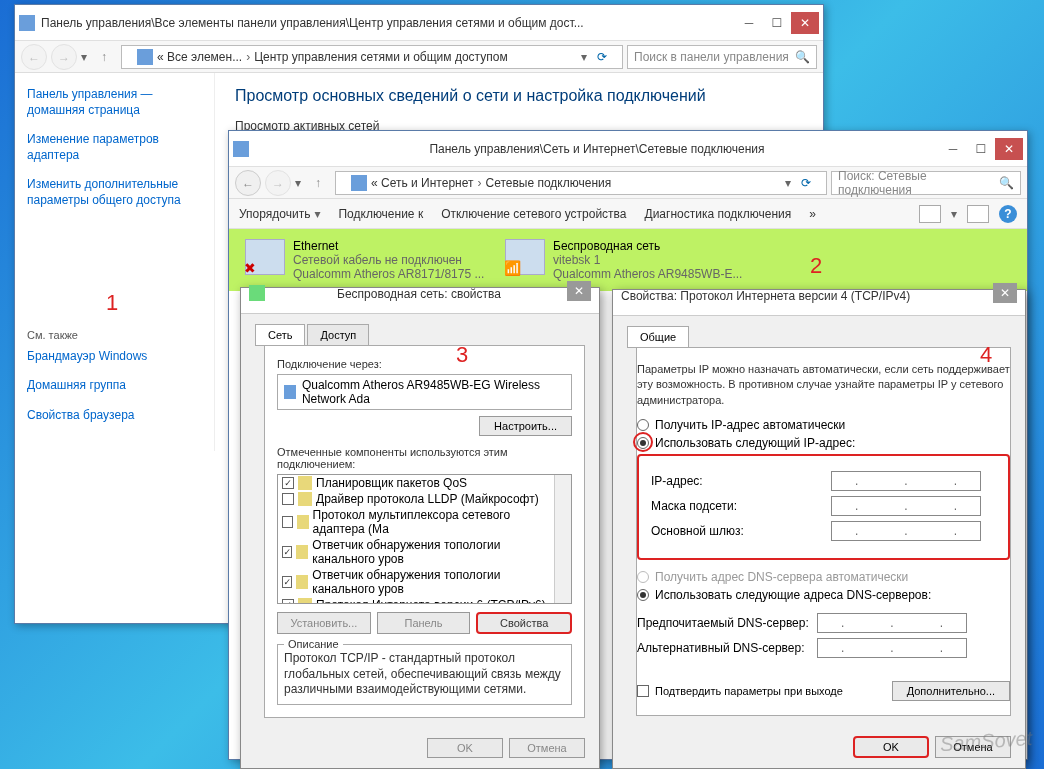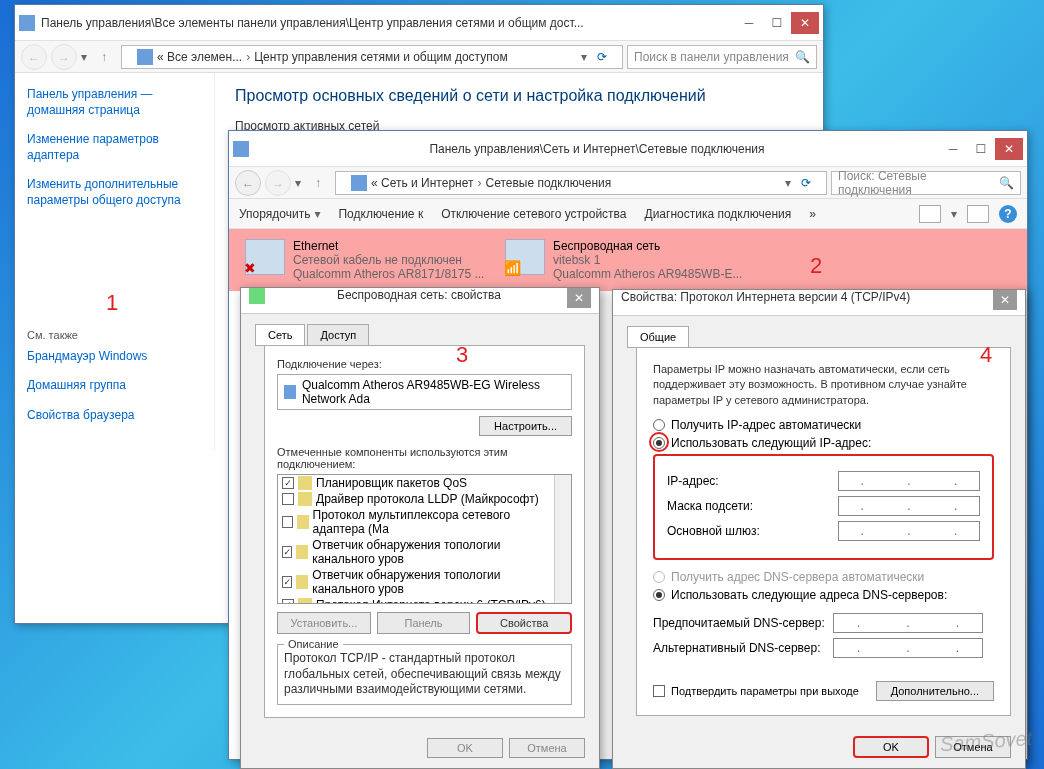--- a/index.html
+++ b/index.html
@@ -31,23 +31,23 @@
 .cp-main { flex: 1; padding: 14px 20px; }
 .cp-title { color: #003d7a; font-size: 16px; margin-bottom: 14px; }
 .cp-sub { color: #333; font-size: 12px; }
 .netitem { display: flex; gap: 8px; padding: 6px 10px; width: 260px; }
 .neticon { width: 40px; height: 36px; background: #cde; border: 1px solid #aac; position: relative; }
 .neticon.err::after { content: "✖"; position: absolute; bottom: -2px; left: -2px; color: #c00; font-size: 14px; }
 .neticon.wifi::after { content: "📶"; position: absolute; bottom: -2px; left: -2px; font-size: 14px; }
 .netinfo { flex: 1; font-size: 11px; }
 .netname { color: #000; }
 .netdesc { color: #666; }
-.netitems { display: flex; background: #fca5a5; padding: 4px 6px; }
+.netitems { display: flex; background: #bef264; padding: 4px 6px; }
 .dialog { position: absolute; background: #f0f0f0; border: 1px solid #888; box-shadow: 3px 3px 10px rgba(0,0,0,0.4); }
-.dlg-title { height: 26px; background: #fff; display: flex; align-items: flex-start; padding: 0 8px; border-bottom: 1px solid #ccc; }
+.dlg-title { height: 26px; background: #fff; display: flex; align-items: flex-end; padding: 12px 8px; border-bottom: 1px solid #ccc; }
 .dlg-title-text { flex: 1; font-size: 12px; color: #333; text-align: center; }
 .dlg-close { width: 24px; height: 20px; background: #999; color: #fff; display: flex; align-items: center; justify-content: center; cursor: pointer; }
 .dlg-body { padding: 10px 14px; }
 .tabs { display: flex; border-bottom: 1px solid #aaa; }
 .tab { padding: 4px 12px; border: 1px solid #aaa; border-bottom: none; background: #fff; margin-right: 2px; font-size: 11px; cursor: pointer; }
 .tab.inactive { background: #e8e8e8; }
 .tabcontent { background: #fff; border: 1px solid #aaa; border-top: none; padding: 12px; margin-left: 9px; }
 .grp-label { font-size: 11px; color: #333; margin-bottom: 4px; }
 .adapter-box { border: 1px solid #aaa; background: #fff; padding: 3px 6px; font-size: 11px; display: flex; align-items: center; gap: 6px; margin-bottom: 6px; }
 .btn { border: 1px solid #999; background: #eaeaea; padding: 3px 14px; font-size: 11px; cursor: pointer; }
@@ -273,21 +273,21 @@
 
 <div class="dialog" style="left:612px; top:289px; width:414px;">
   <div class="dlg-title" style="background:#fff;">
     <span class="dlg-title-text" style="text-align:left;">Свойства: Протокол Интернета версии 4 (TCP/IPv4)</span>
     <div class="dlg-close">✕</div>
   </div>
   <div class="dlg-body">
     <div class="tabs">
       <div class="tab">Общие</div>
     </div>
-    <div class="tabcontent" style="padding:14px 16px;">
+    <div class="tabcontent" style="padding:14px 0;">
       <div class="iptext">Параметры IP можно назначать автоматически, если сеть поддерживает эту возможность. В противном случае узнайте параметры IP у сетевого администратора.</div>
       <div class="radio-row">
         <span class="radio"></span>
         <span>Получить IP-адрес автоматически</span>
       </div>
       <div class="radio-row" style="position:relative;">
         <div class="redcircle" style="left:-4px; top:-4px;"></div>
         <span class="radio on"></span>
         <span>Использовать следующий IP-адрес:</span>
       </div>

